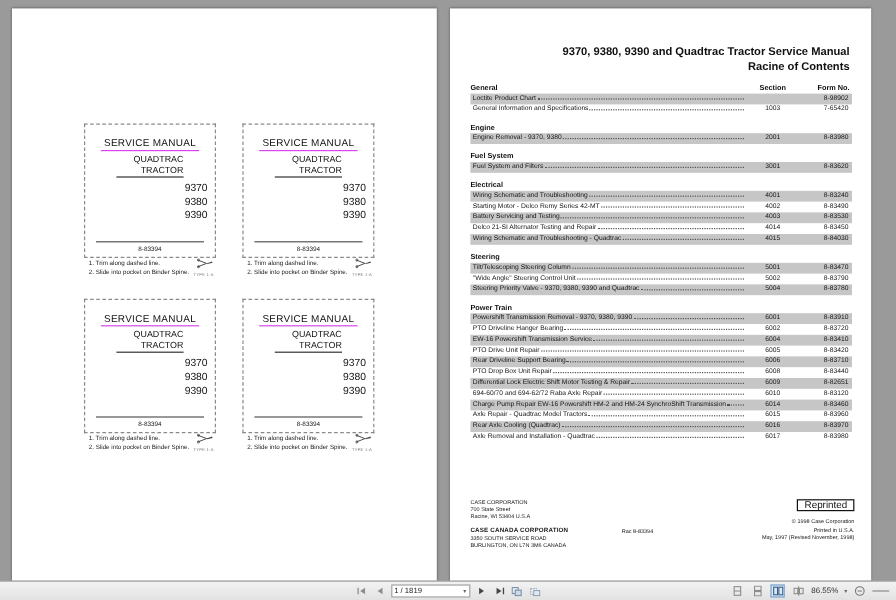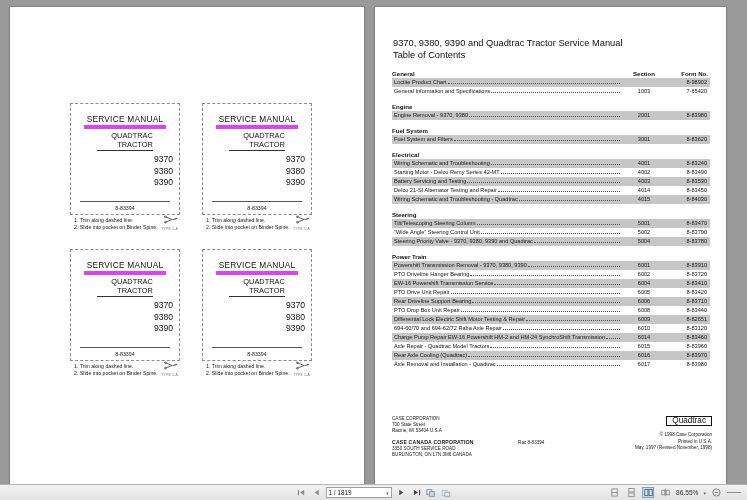--- a/index.html
+++ b/index.html
@@ -53,21 +53,21 @@
     height: 112px;
     padding: 7px 6px 4px 6px;
     position: relative;
     background: #fff;
   }
   .card-title {
     text-align: center;
     font-size: 8.3px;
     letter-spacing: .25px;
     color: #111;
-    border-bottom: 4px solid #d946ef;
+    border-bottom: 1px solid #d946ef;
     display: block;
     width: 86%;
     margin: 3px auto 2px auto;
     padding-bottom: 1px;
   }
   .card-sub {
     text-align: right;
     font-size: 7.4px;
     color: #111;
     border-bottom: 1px solid #333;
@@ -110,25 +110,26 @@
   }
   .scissors {
     position: absolute;
     right: 2px; top: 112px;
     width: 14px; height: 9px;
     color: #444;
   }
 
   
   .toc-head {
-    text-align: left;
+    text-align: right;
     margin: 30px 18px 0 18px;
     font-size: 9.3px;
     color: #111;
     line-height: 12px;
+    font-weight: bold;
   }
   .toc {
     margin: 9px 16px 0 17px;
   }
   .toc-colhead {
     display: flex;
     font-size: 6.1px;
     font-weight: bold;
     color: #111;
     padding: 0 0 1px 0;
@@ -345,21 +346,21 @@
           <div class="card-typ">TYPE 1-A</div>
         </div>
 
       </div>
     </div>
 
     <div class="page" id="page-right">
 
       <div class="toc-head">
         <div>9370, 9380, 9390 and Quadtrac Tractor Service Manual</div>
-        <div>Table of Contents</div>
+        <div>Racine of Contents</div>
       </div>
 
       <div class="toc" id="toc-body">
           <div class="toc-colhead">
             <div class="ch-title">General</div>
             <div class="ch-sec">Section</div>
             <div class="ch-form">Form No.</div>
           </div>
           <div class="toc-row shaded">
             <span class="row-title">Loctite Product Chart</span>
@@ -517,21 +518,21 @@
           <div class="fc-left">
             <div>CASE CORPORATION</div>
             <div>700 State Street</div>
             <div>Racine, WI 53404   U.S.A</div>
             <div class="f-bold" style="margin-top:5px">CASE CANADA CORPORATION</div>
             <div>3350 SOUTH SERVICE ROAD</div>
             <div>BURLINGTON, ON  L7N 3M6   CANADA</div>
           </div>
           <div class="fc-mid">Rac 8-83394</div>
           <div class="fc-right">
-            <span class="reprinted">Quadtrac</span>
+            <span class="reprinted">Reprinted</span>
             <div>© 1998 Case Corporation</div>
             <div>Printed in U.S.A.</div>
             <div>May, 1997 (Revised November, 1998)</div>
           </div>
         </div>
       </div>
 
     </div>
   </div>
 

